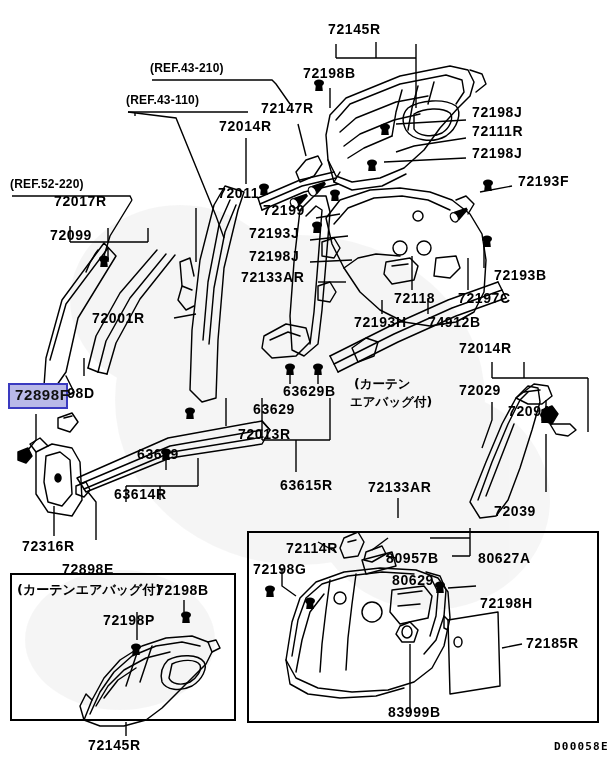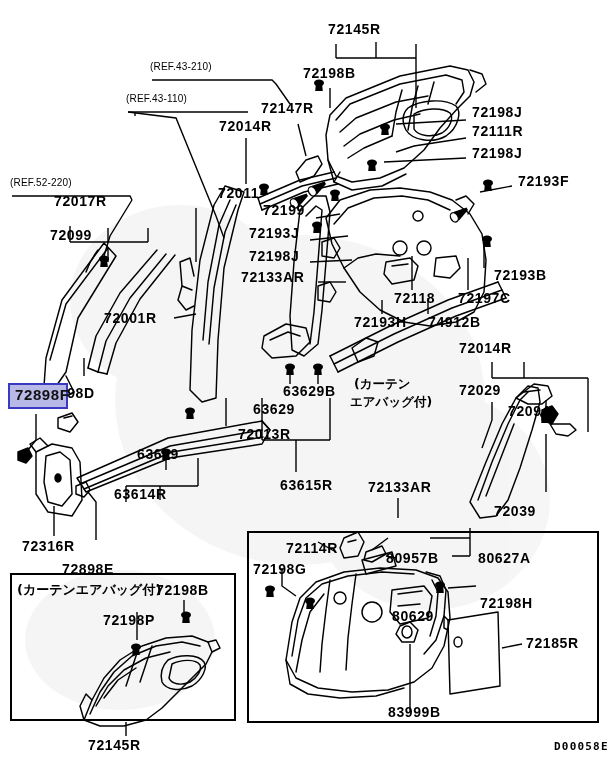--- a/index.html
+++ b/index.html
@@ -26,22 +26,22 @@
     position: absolute;
     font-family: "Liberation Sans", sans-serif;
     font-size: 14px;
     font-weight: 700;
     color: #000000;
     white-space: nowrap;
     letter-spacing: 0.6px;
     line-height: 1;
   }
   .lbl.ref {
-    font-size: 10px;
-    font-weight: 400;
+    font-size: 12px;
+    font-weight: 700;
     letter-spacing: 0.2px;
   }
   .lbl.jp {
     font-family: "DejaVu Sans", sans-serif;
     font-size: 13px;
     font-weight: 700;
     letter-spacing: 0px;
   }
   .lbl.jpsm {
     font-family: "DejaVu Sans", sans-serif;
@@ -461,21 +461,21 @@
     <div class="lbl" style="left:263px; top:203px;">72199</div>
     <div class="lbl" style="left:249px; top:226px;">72193J</div>
     <div class="lbl" style="left:249px; top:249px;">72198J</div>
     <div class="lbl" style="left:241px; top:270px;">72133AR</div>
 
     <div class="lbl" style="left:394px; top:291px;">72118</div>
     <div class="lbl" style="left:458px; top:291px;">72197C</div>
     <div class="lbl" style="left:354px; top:315px;">72193H</div>
     <div class="lbl" style="left:428px; top:315px;">74912B</div>
 
-    <div class="lbl" style="left:104px; top:311px;">72001R</div>
+    <div class="lbl" style="left:92px; top:311px;">72001R</div>
     <div class="lbl" style="left:42px; top:386px;">72898D</div>
     <div class="lbl" style="left:194px; top:427px;margin-left:44px;">72013R</div>
     <div class="lbl" style="left:137px; top:447px;">63629</div>
     <div class="lbl" style="left:253px; top:402px;">63629</div>
     <div class="lbl" style="left:283px; top:384px;">63629B</div>
     <div class="lbl" style="left:280px; top:478px;">63615R</div>
     <div class="lbl" style="left:114px; top:487px;">63614R</div>
     <div class="lbl" style="left:22px; top:539px;">72316R</div>
     <div class="lbl" style="left:62px; top:562px;">72898E</div>
 
@@ -483,21 +483,21 @@
     <div class="lbl jpsm" style="left:350px; top:396px;">エアバッグ付)</div>
 
     <div class="lbl" style="left:459px; top:341px;">72014R</div>
     <div class="lbl" style="left:459px; top:383px;">72029</div>
     <div class="lbl" style="left:508px; top:404px;">72094</div>
     <div class="lbl" style="left:494px; top:504px;">72039</div>
     <div class="lbl" style="left:368px; top:480px;">72133AR</div>
 
     <div class="lbl" style="left:286px; top:541px;">72114R</div>
     <div class="lbl" style="left:386px; top:551px;">80957B</div>
-    <div class="lbl" style="left:392px; top:573px;margin-top:36px;">80629</div>
+    <div class="lbl" style="left:392px; top:573px;">80629</div>
     <div class="lbl" style="left:478px; top:551px;">80627A</div>
     <div class="lbl" style="left:253px; top:562px;">72198G</div>
     <div class="lbl" style="left:480px; top:596px;">72198H</div>
     <div class="lbl" style="left:526px; top:636px;">72185R</div>
     <div class="lbl" style="left:388px; top:705px;">83999B</div>
 
     <div class="lbl jp" style="left:17px; top:583px;">(カーテンエアバッグ付)</div>
     <div class="lbl" style="left:156px; top:583px;">72198B</div>
     <div class="lbl" style="left:103px; top:613px;">72198P</div>
     <div class="lbl" style="left:88px; top:738px;">72145R</div>

